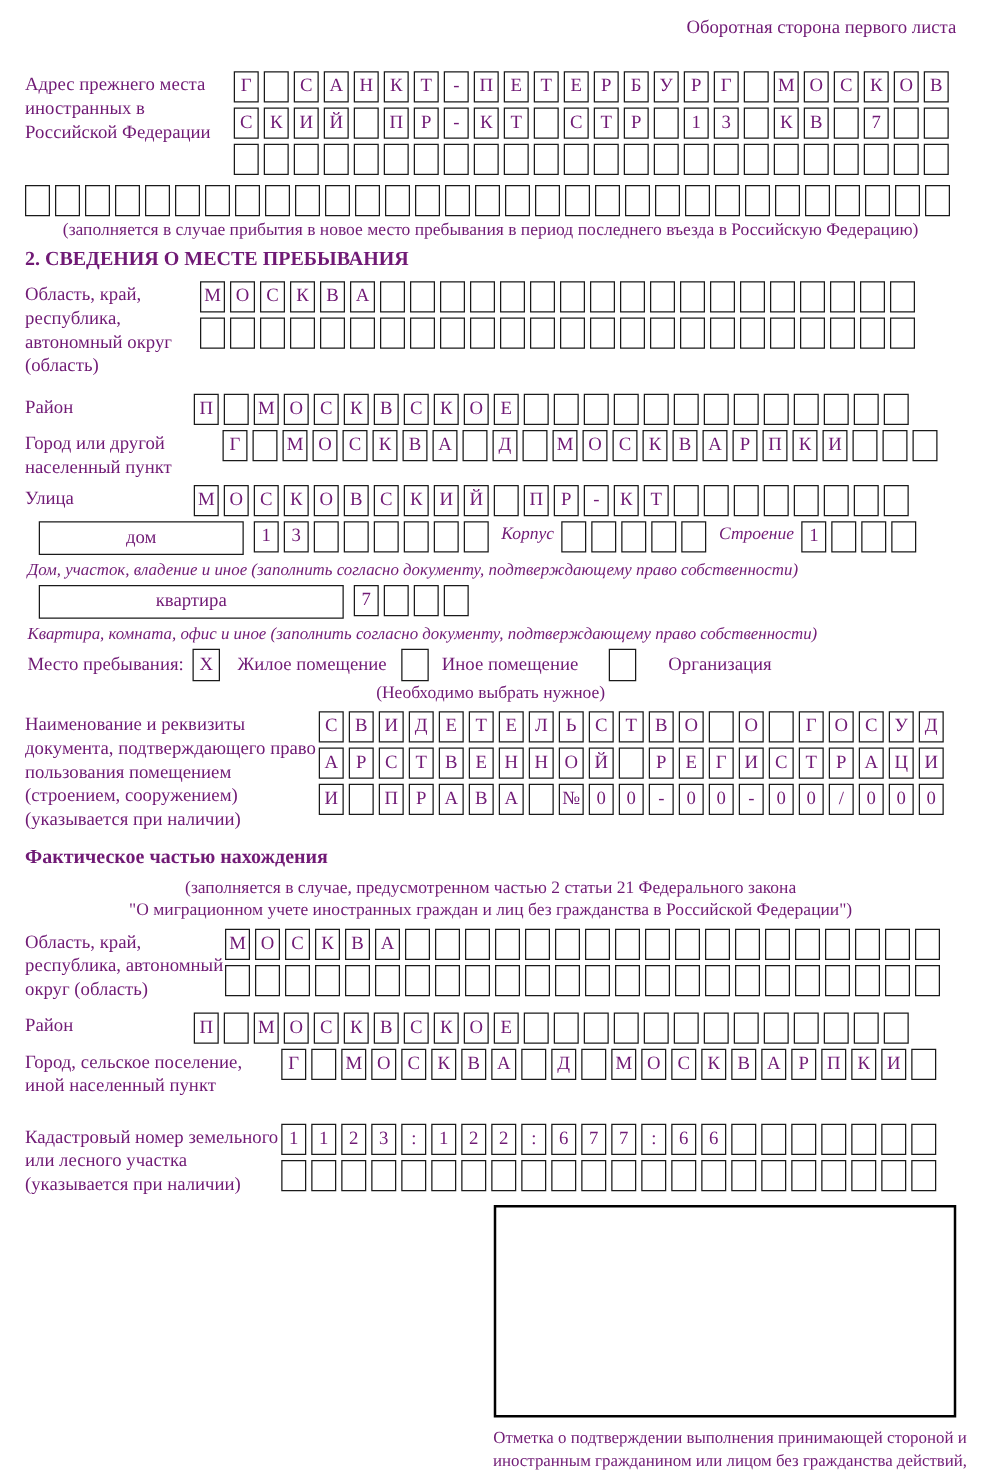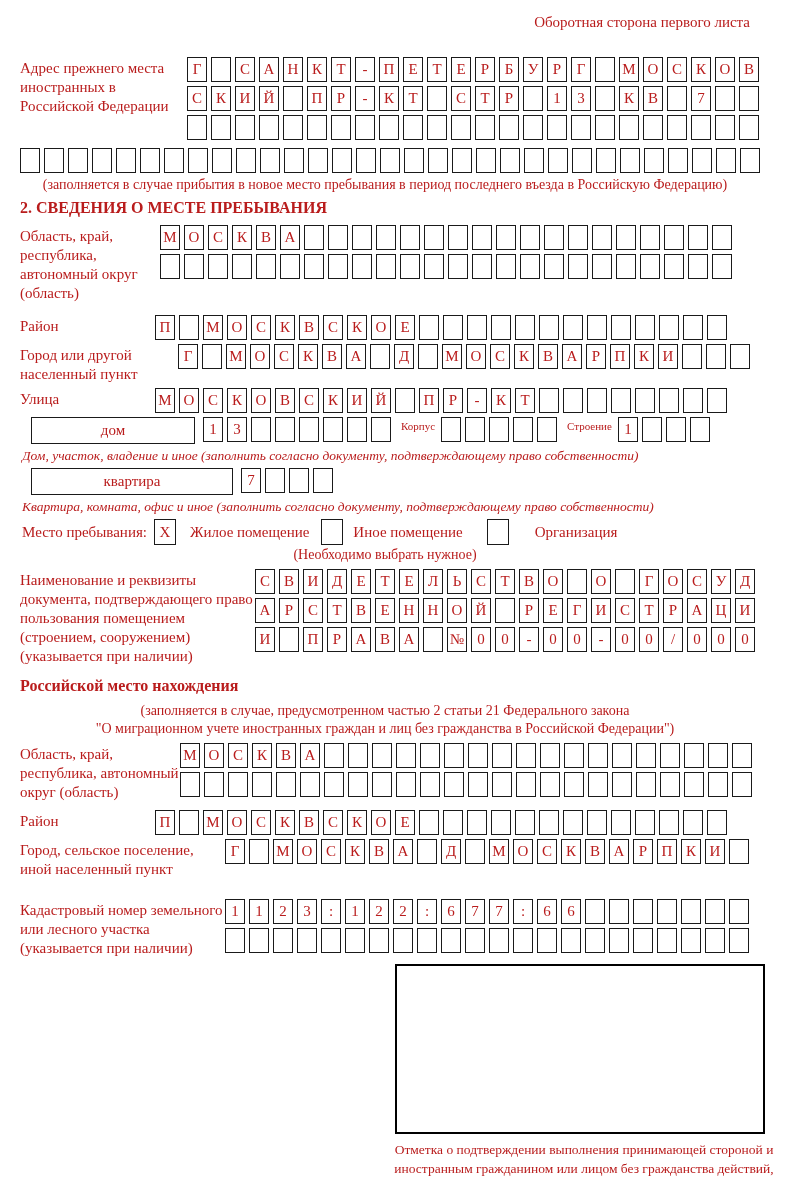--- a/index.html
+++ b/index.html
@@ -1,20 +1,20 @@
 <!DOCTYPE html>
 <html><head>
 <meta charset="utf-8">
 <style>
   html,body{margin:0;padding:0;background:#fff;}
   .page{
     width:800px;height:1180px;box-sizing:border-box;
-    padding:14px 50px 0 20px;
+    padding:14px 35px 0 20px;
     font-family:"Liberation Serif","DejaVu Serif",serif;
-    color:#b91c1c;overflow:hidden;background:#fff;
+    color:#701a75;overflow:hidden;background:#fff;
   }
   .hdr{ text-align:right; font-size:15px; margin-bottom:26px;}
   .frow{ display:flex; align-items:flex-start; margin-bottom:4px;}
   .label{ font-size:15px; line-height:1.27; flex:0 0 auto; padding-top:2px;}
   .w165{width:167px;} .w140{width:140px;} .w158{width:158px;}
   .w160{width:160px;} .w135{width:135px;} .w205{width:205px;} .w235{width:235px;}
   .cellcol{display:flex;flex-direction:column;}
   .cellrow{ display:flex; gap:4px; margin-bottom:4px;}
   .cell{
     box-sizing:border-box; width:20px; height:25px;
@@ -23,22 +23,22 @@
   }
   .note{ font-size:14px; text-align:center; margin:2px 0 6px 0;}
   .note-left{ font-size:13.5px; text-align:left; margin:0 0 4px 2px;font-style:italic;}
   .sect-title{ font-size:16px; font-weight:bold; margin:6px 0 8px 0;}
   .wbox{
     box-sizing:border-box; height:27px; border:1.6px solid #1a1a1a;
     display:flex; align-items:center; justify-content:center; font-size:15px;
     margin-right:8px; background:#fff;
   }
   .housebox{width:164px; margin-left:11px;}
-  .aptbox{width:202px; margin-left:11px;}
-  .inline-lbl{ font-size:11px; padding:3px 6px 0 10px;}
+  .aptbox{width:244px; margin-left:11px;}
+  .inline-lbl{ font-size:14px; padding:3px 6px 0 10px;font-style:italic;}
   .cbrow{ display:flex; align-items:center; font-size:15px; margin:4px 0 2px 2px;}
   .cb{
     box-sizing:border-box; width:22px; height:26px; border:1.5px solid #1a1a1a;
     display:flex; align-items:center; justify-content:center; font-size:15px; background:#fff;
   }
   .stamp{
     box-sizing:border-box; width:370px; height:170px; border:2px solid #000;
     margin:6px 0 6px 375px; background:#fff;
   }
   .stamp-caption{
@@ -442,21 +442,21 @@
           <span class="cell">0</span>
           <span class="cell">0</span>
           <span class="cell">/</span>
           <span class="cell">0</span>
           <span class="cell">0</span>
           <span class="cell">0</span>
         </div>
     </div>
   </div>
 
-  <div class="sect-title" style="margin-top:10px;">Российской место нахождения</div>
+  <div class="sect-title" style="margin-top:10px;">Фактическое частью нахождения</div>
   <div class="note mb0" style="margin-bottom:0;text-align:center;">(заполняется в случае, предусмотренном частью 2 статьи 21 Федерального закона</div>
   <div class="note">"О миграционном учете иностранных граждан и лиц без гражданства в Российской Федерации")</div>
 
   <div class="frow">
     <div class="label w160">Область, край, республика, автономный округ (область)</div>
     <div class="cellcol">
       <div class="cellrow">
           <span class="cell">М</span>
           <span class="cell">О</span>
           <span class="cell">С</span>

